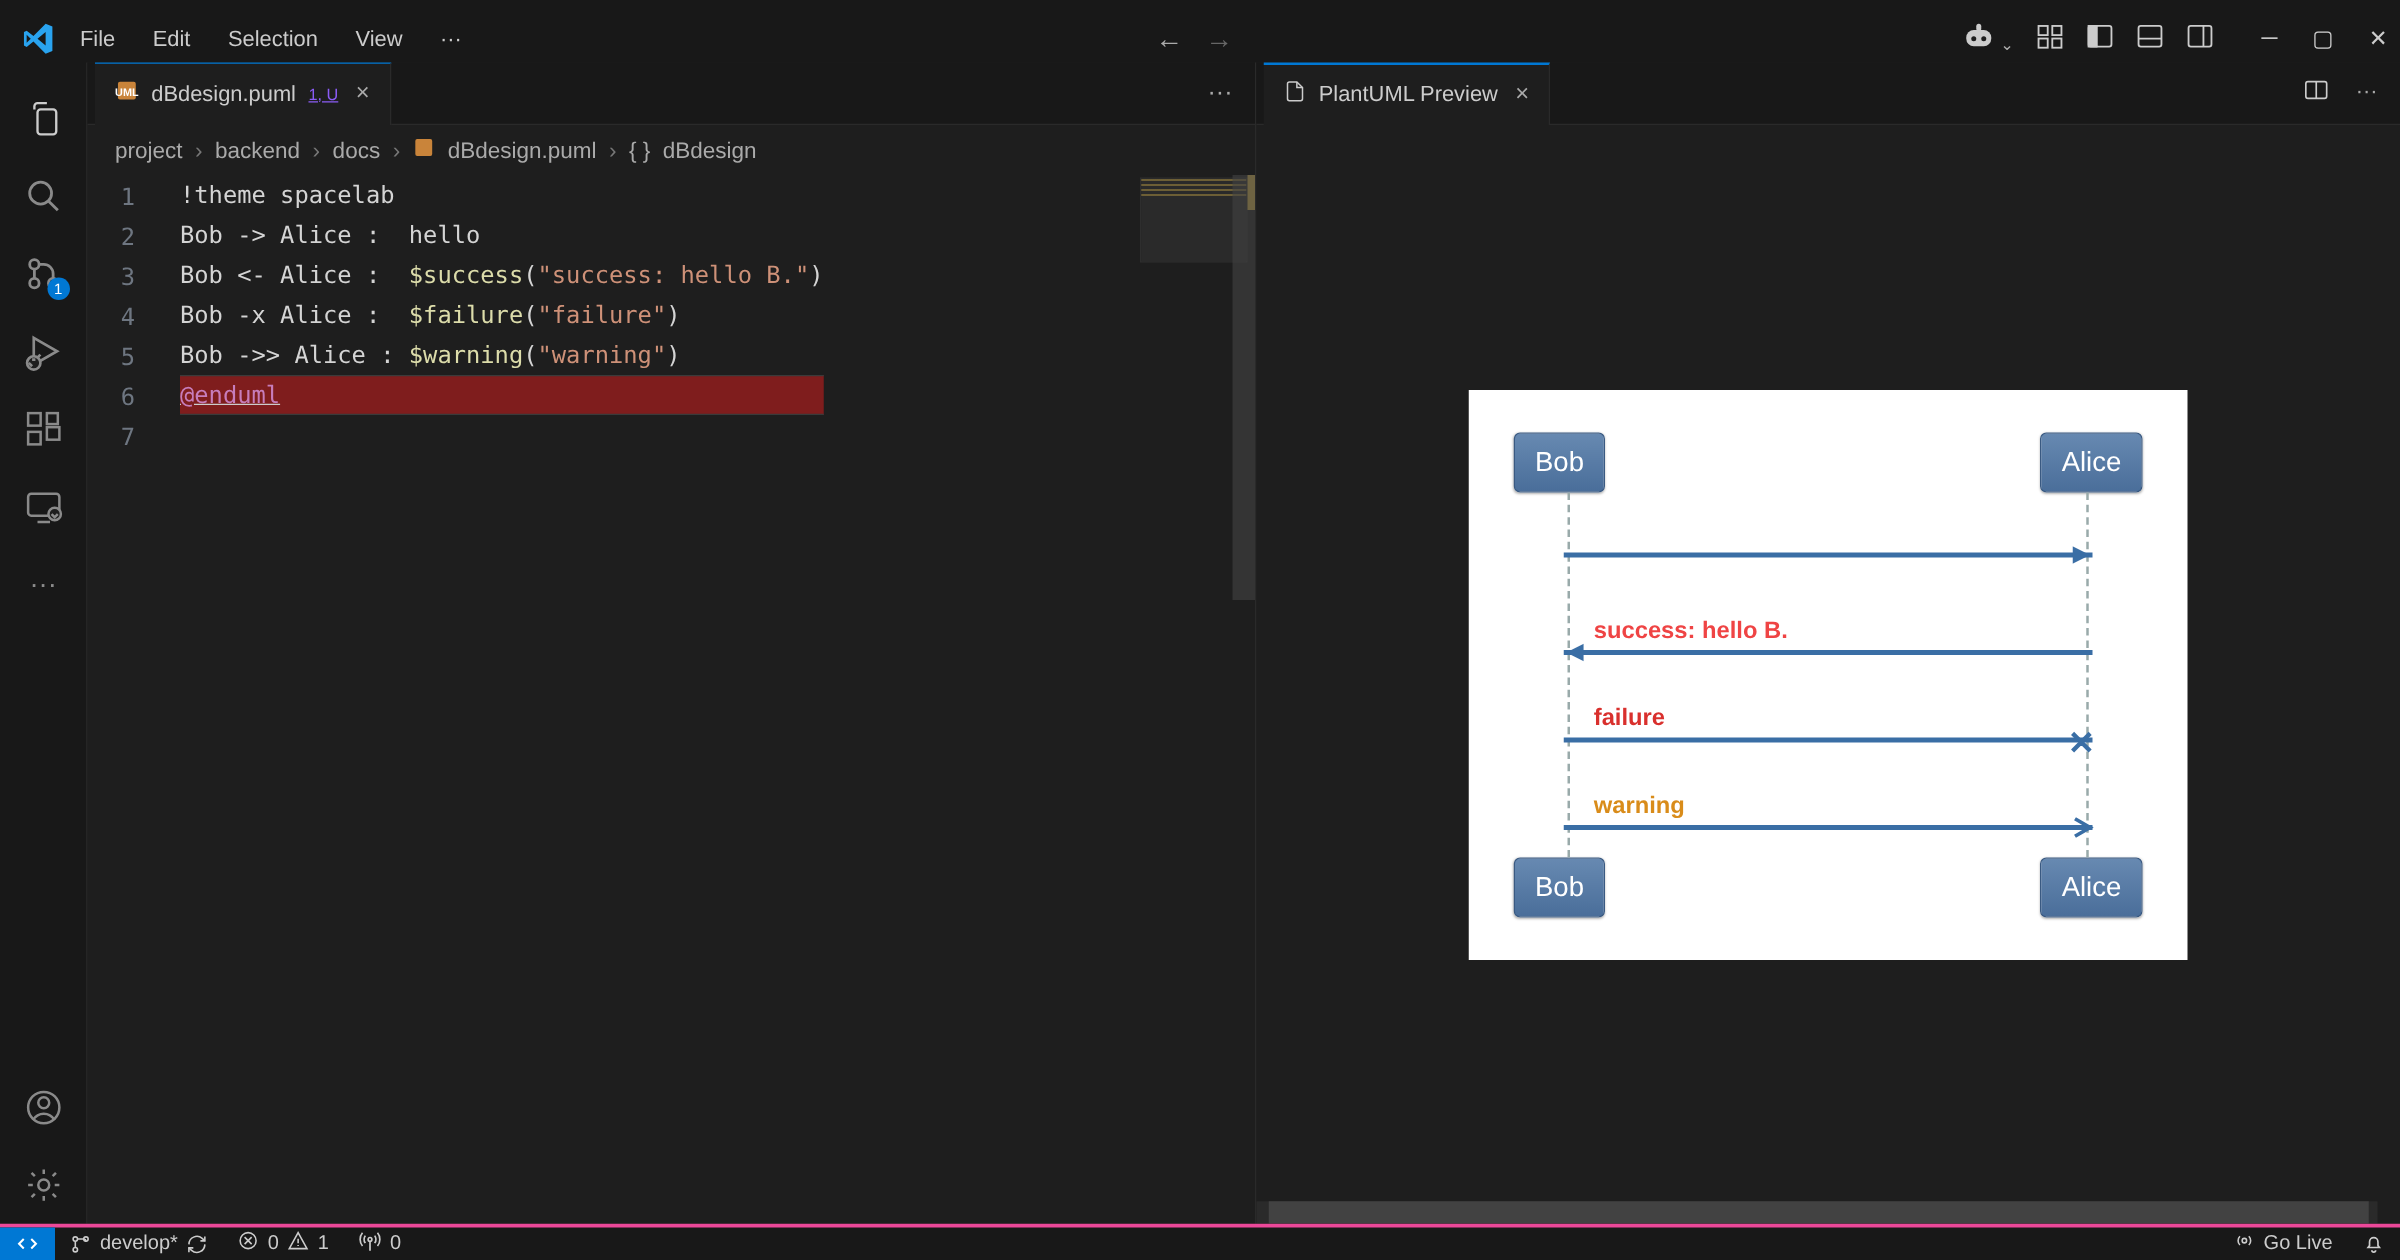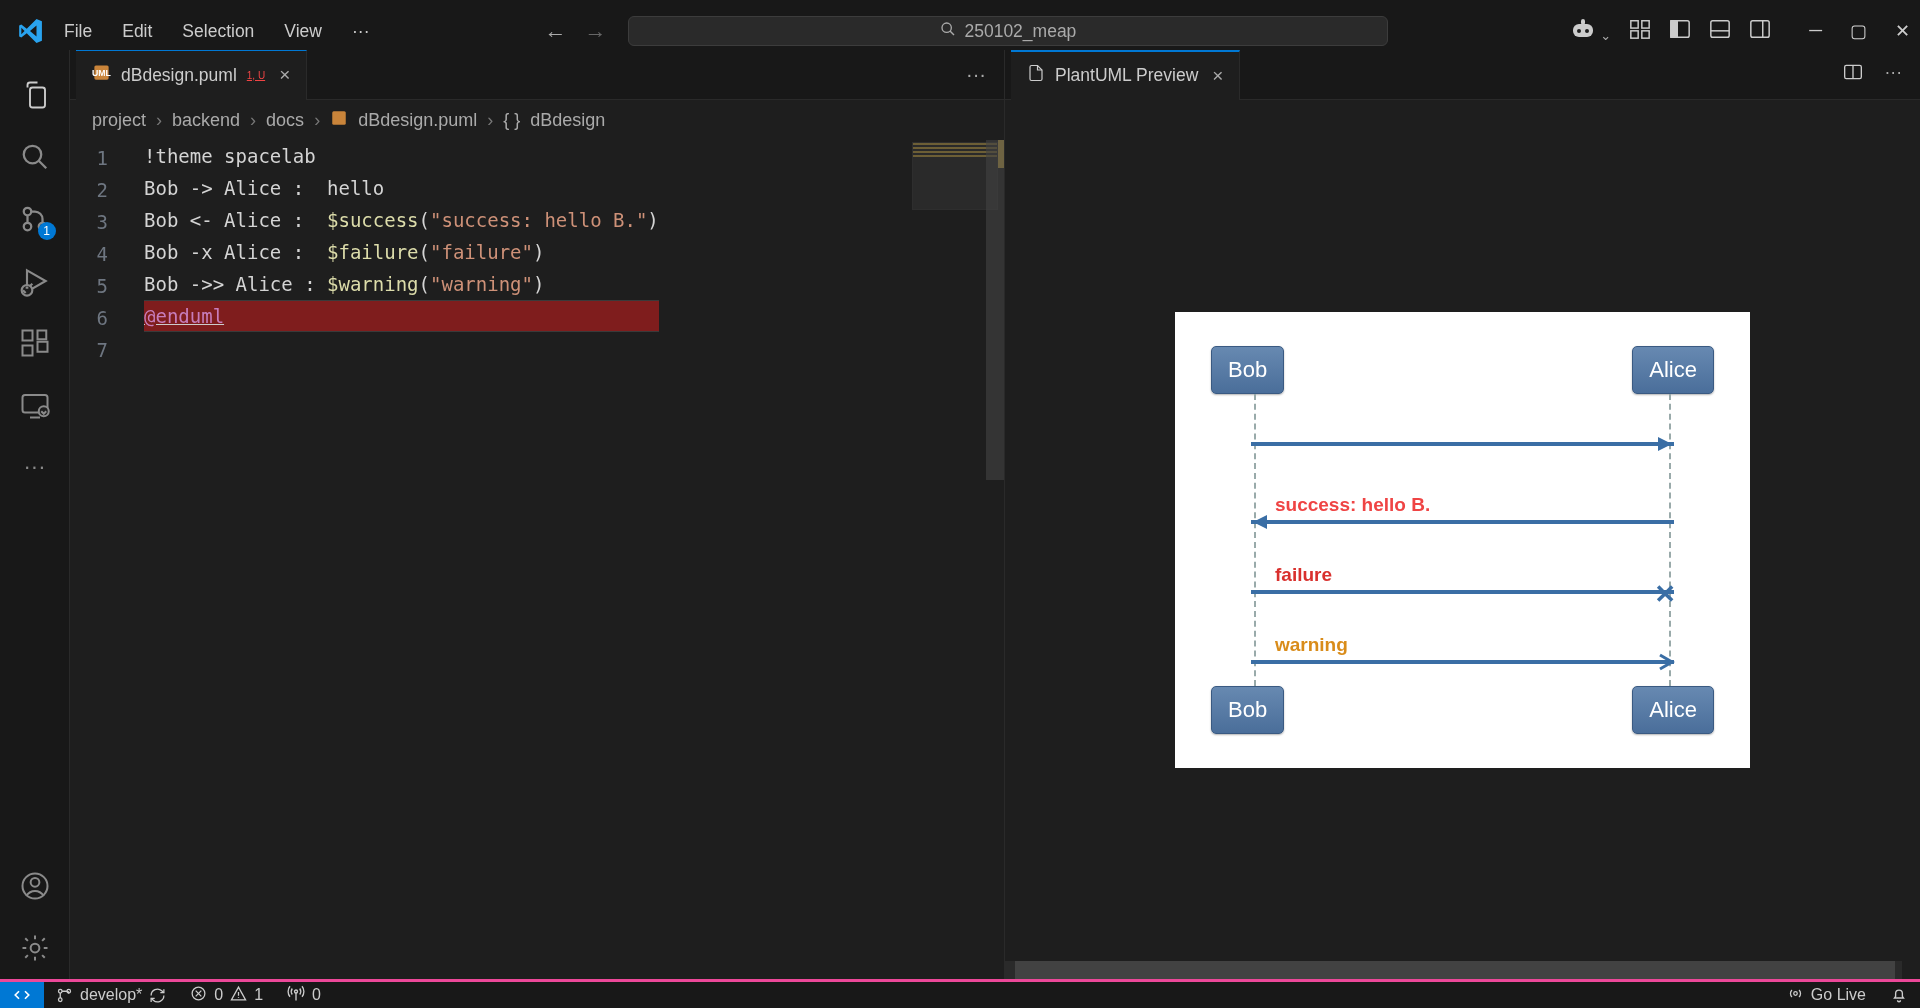--- a/index.html
+++ b/index.html
@@ -68,21 +68,21 @@
   background: #181818; border-bottom: 1px solid #2a2a2a;
   padding-left: 6px;
 }
 .tab {
   height: 50px; display: flex; align-items: center; gap: 10px;
   padding: 0 16px; background: #1e1e1e;
   border-top: 1px solid #0078d4;
   border-right: 1px solid #2a2a2a;
   text-align: right;
 }
-.tab .mod { color: #ef4444; font-size: 10px; text-decoration: underline; }
+.tab .mod { color: #8b5cf6; font-size: 13px; text-decoration: underline; }
 .tab .close { color: #aaa; font-size: 19px; margin-left: 4px; }
 .tabbar .actions { margin-left: auto; padding: 0 18px; color: #aaa; font-size: 20px; }
 
 .breadcrumb {
   height: 40px; display: flex; align-items: center; gap: 10px;
   padding: 0 22px; color: #aaa; font-size: 18px;
 }
 .breadcrumb .sep { color: #777; }
 
 .code-wrap { flex: 1; display: flex; position: relative; }
@@ -212,29 +212,20 @@
     <div class="menu-item">File</div>
     <div class="menu-item">Edit</div>
     <div class="menu-item">Selection</div>
     <div class="menu-item">View</div>
     <div class="menu-item">···</div>
   </div>
   <div class="spacer"></div>
   <div class="navarrows">
     <span>←</span>
     <span style="color:#666">→</span>
-  </div>
-  <div class="search">
-    <span>
-      <svg width="16" height="16" viewBox="0 0 24 24" fill="none" stroke="#aaa" stroke-width="2">
-          <circle cx="10" cy="10" r="7"></circle>
-          <path d="M21 21l-6-6"></path>
-        </svg>
-    </span>
-    <span>250102_meap</span>
   </div>
   <div class="spacer"></div>
   <div class="right-icons">
     <span>
       <svg width="24" height="22" viewBox="0 0 24 22" fill="#ccc">
           <rect x="2" y="6" width="20" height="13" rx="6"></rect>
           <rect x="10" y="1" width="4" height="6" rx="2"></rect>
           <circle cx="8" cy="13" r="2" fill="#1e1e1e"></circle>
           <circle cx="16" cy="13" r="2" fill="#1e1e1e"></circle>
         </svg>

